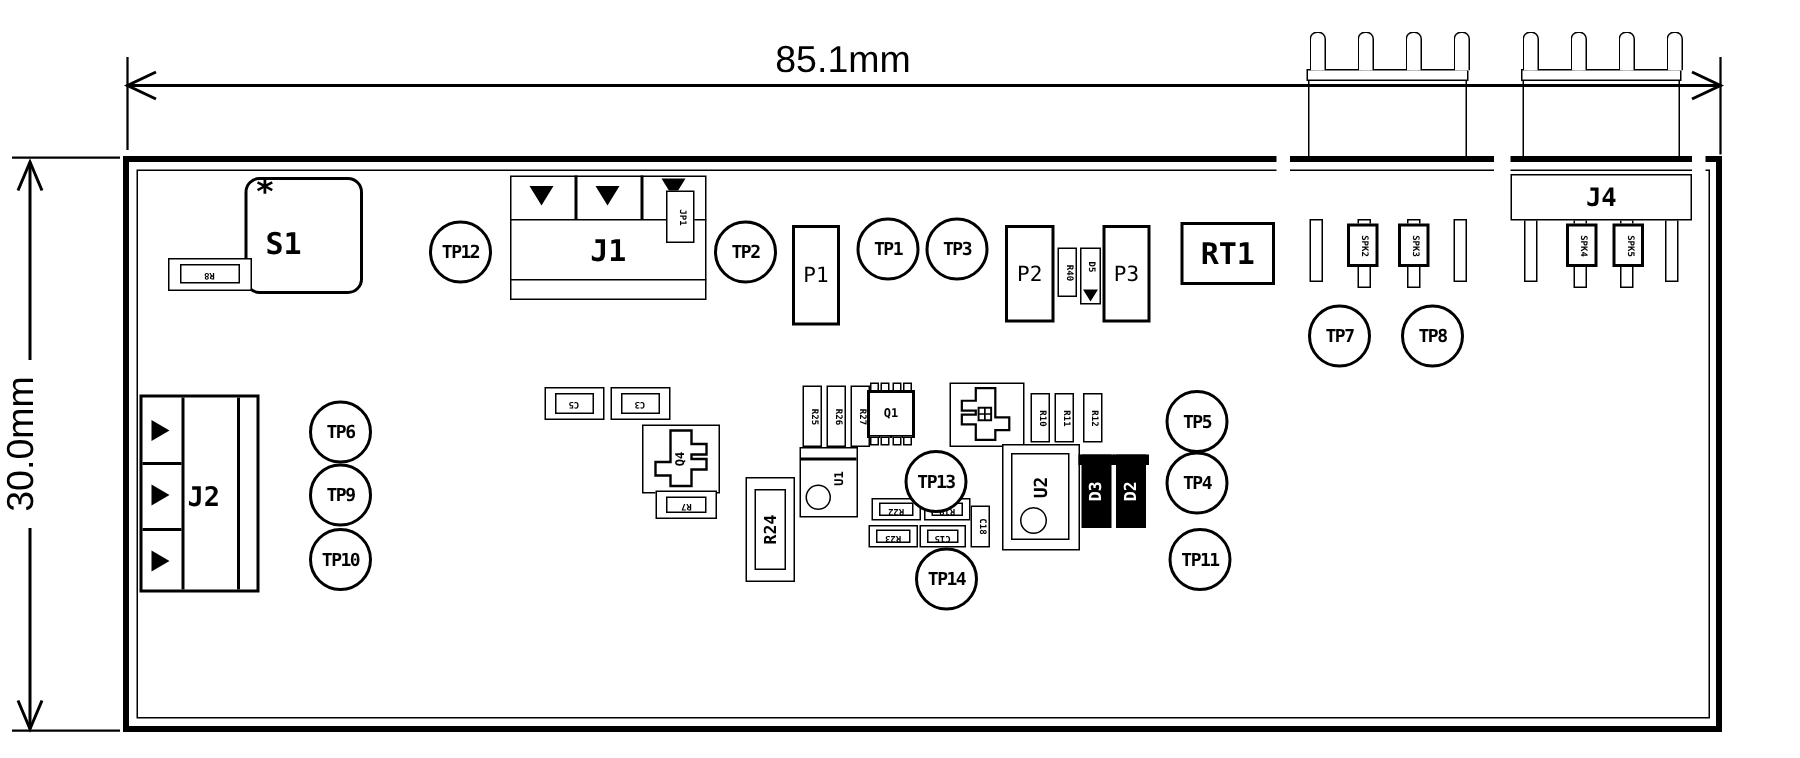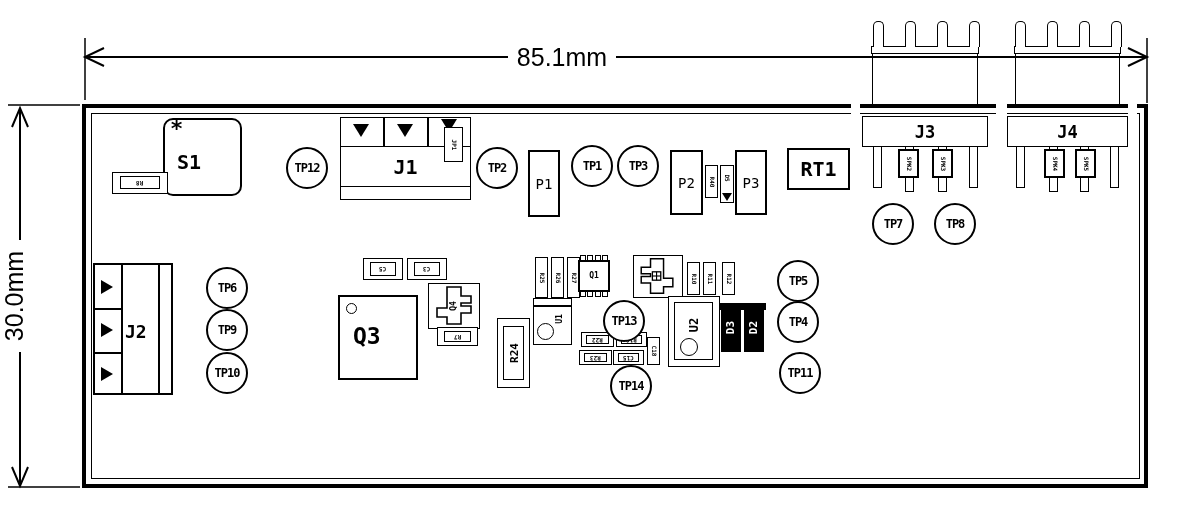--- a/index.html
+++ b/index.html
@@ -88,23 +88,20 @@
   <div class="part b2 flexc" style="left:787px;top:148px;width:63px;height:42px;">
     <span class="lbl" style="font-size:20px;">RT1</span>
   </div>
 
   <div class="abs" style="left:872px;top:53px;width:106px;height:52px;border-left:1.5px solid #000;border-right:1.5px solid #000;"></div>
   <div class="part" style="left:871px;top:46px;width:108px;height:8px;"></div>
   <div class="pin-up" style="left:873px;top:21px;"></div>
   <div class="pin-up" style="left:905px;top:21px;"></div>
   <div class="pin-up" style="left:937px;top:21px;"></div>
   <div class="pin-up" style="left:969px;top:21px;"></div>
-  <div class="part flexc" style="left:862px;top:116px;width:126px;height:31px;z-index:4;">
-    <span class="lbl" style="font-size:17px;">J3</span>
-  </div>
 
   <div class="pin-dn" style="left:873px;top:146px;height:42px;"></div>
   <div class="pin-dn" style="left:905px;top:146px;height:46px;"></div>
   <div class="pin-dn" style="left:938px;top:146px;height:46px;"></div>
   <div class="pin-dn" style="left:969px;top:146px;height:42px;"></div>
   <div class="part b2" style="left:898px;top:149px;width:21px;height:29px;z-index:5;">
     <span class="micro vtext90">SPK2</span>
   </div>
   <div class="part b2" style="left:932px;top:149px;width:21px;height:29px;z-index:5;">
     <span class="micro vtext90">SPK3</span>
@@ -146,24 +143,20 @@
     <div class="part flexc" style="left:6px;top:3px;width:26px;height:14px;">
       <span class="micro r180">C5</span>
     </div>
   </div>
   <div class="part" style="left:407px;top:258px;width:40px;height:22px;">
     <div class="part flexc" style="left:6px;top:3px;width:26px;height:14px;">
       <span class="micro r180">C3</span>
     </div>
   </div>
 
-  <div class="part b25" style="left:338px;top:295px;width:80px;height:85px;">
-    <div style="position:absolute;left:6px;top:6px;width:11px;height:11px;border:1.5px solid #000;border-radius:50%;box-sizing:border-box;"></div>
-    <span class="lbl" style="position:absolute;left:13px;top:26px;font-size:23px;">Q3</span>
-  </div>
 
   <div class="part" style="left:428px;top:283px;width:52px;height:46px;">
     <svg width="49" height="43" viewBox="0 0 49 43" style="position:absolute;left:0;top:0;">
       <path d="M18,3 h14 v9 h10 v7 h-10 v3 h10 v7 h-10 v11 h-14 v-7 h-10 v-9 h10 z" fill="none" stroke="#000" stroke-width="1.6"></path>
     </svg>
     <span class="micro vtext" style="font-size:8px;">Q4</span>
   </div>
 
   <div class="part" style="left:437px;top:327px;width:41px;height:19px;">
     <div class="part flexc" style="left:6px;top:3px;width:27px;height:11px;">
@@ -321,20 +314,20 @@
     <polyline points="1128,48 1147,57 1128,66" fill="none" stroke="#000" stroke-width="2"></polyline>
     <line x1="85" y1="38" x2="85" y2="100" stroke="#000" stroke-width="1.5"></line>
     <line x1="1147" y1="38" x2="1147" y2="103" stroke="#000" stroke-width="1.5"></line>
 
     <line x1="20" y1="108" x2="20" y2="486" stroke="#000" stroke-width="2"></line>
     <polyline points="12,127 20,108 28,127" fill="none" stroke="#000" stroke-width="2"></polyline>
     <polyline points="12,467 20,486 28,467" fill="none" stroke="#000" stroke-width="2"></polyline>
     <line x1="8" y1="105" x2="80" y2="105" stroke="#000" stroke-width="1.5"></line>
     <line x1="8" y1="487" x2="80" y2="487" stroke="#000" stroke-width="1.5"></line>
   </svg>
-  <div class="abs dimtext flexc" style="left:508px;top:43px;width:108px;height:28px;font-size:25px;">
+  <div class="abs dimtext flexc" style="left:508px;top:26px;width:108px;height:28px;font-size:25px;">
     <span>85.1mm</span>
   </div>
   <div class="abs dimtext flexc" style="left:-42px;top:283px;width:112px;height:26px;font-size:25px;transform:rotate(-90deg);">
     <span>30.0mm</span>
   </div>
 
 </div>
 
 </body></html>

